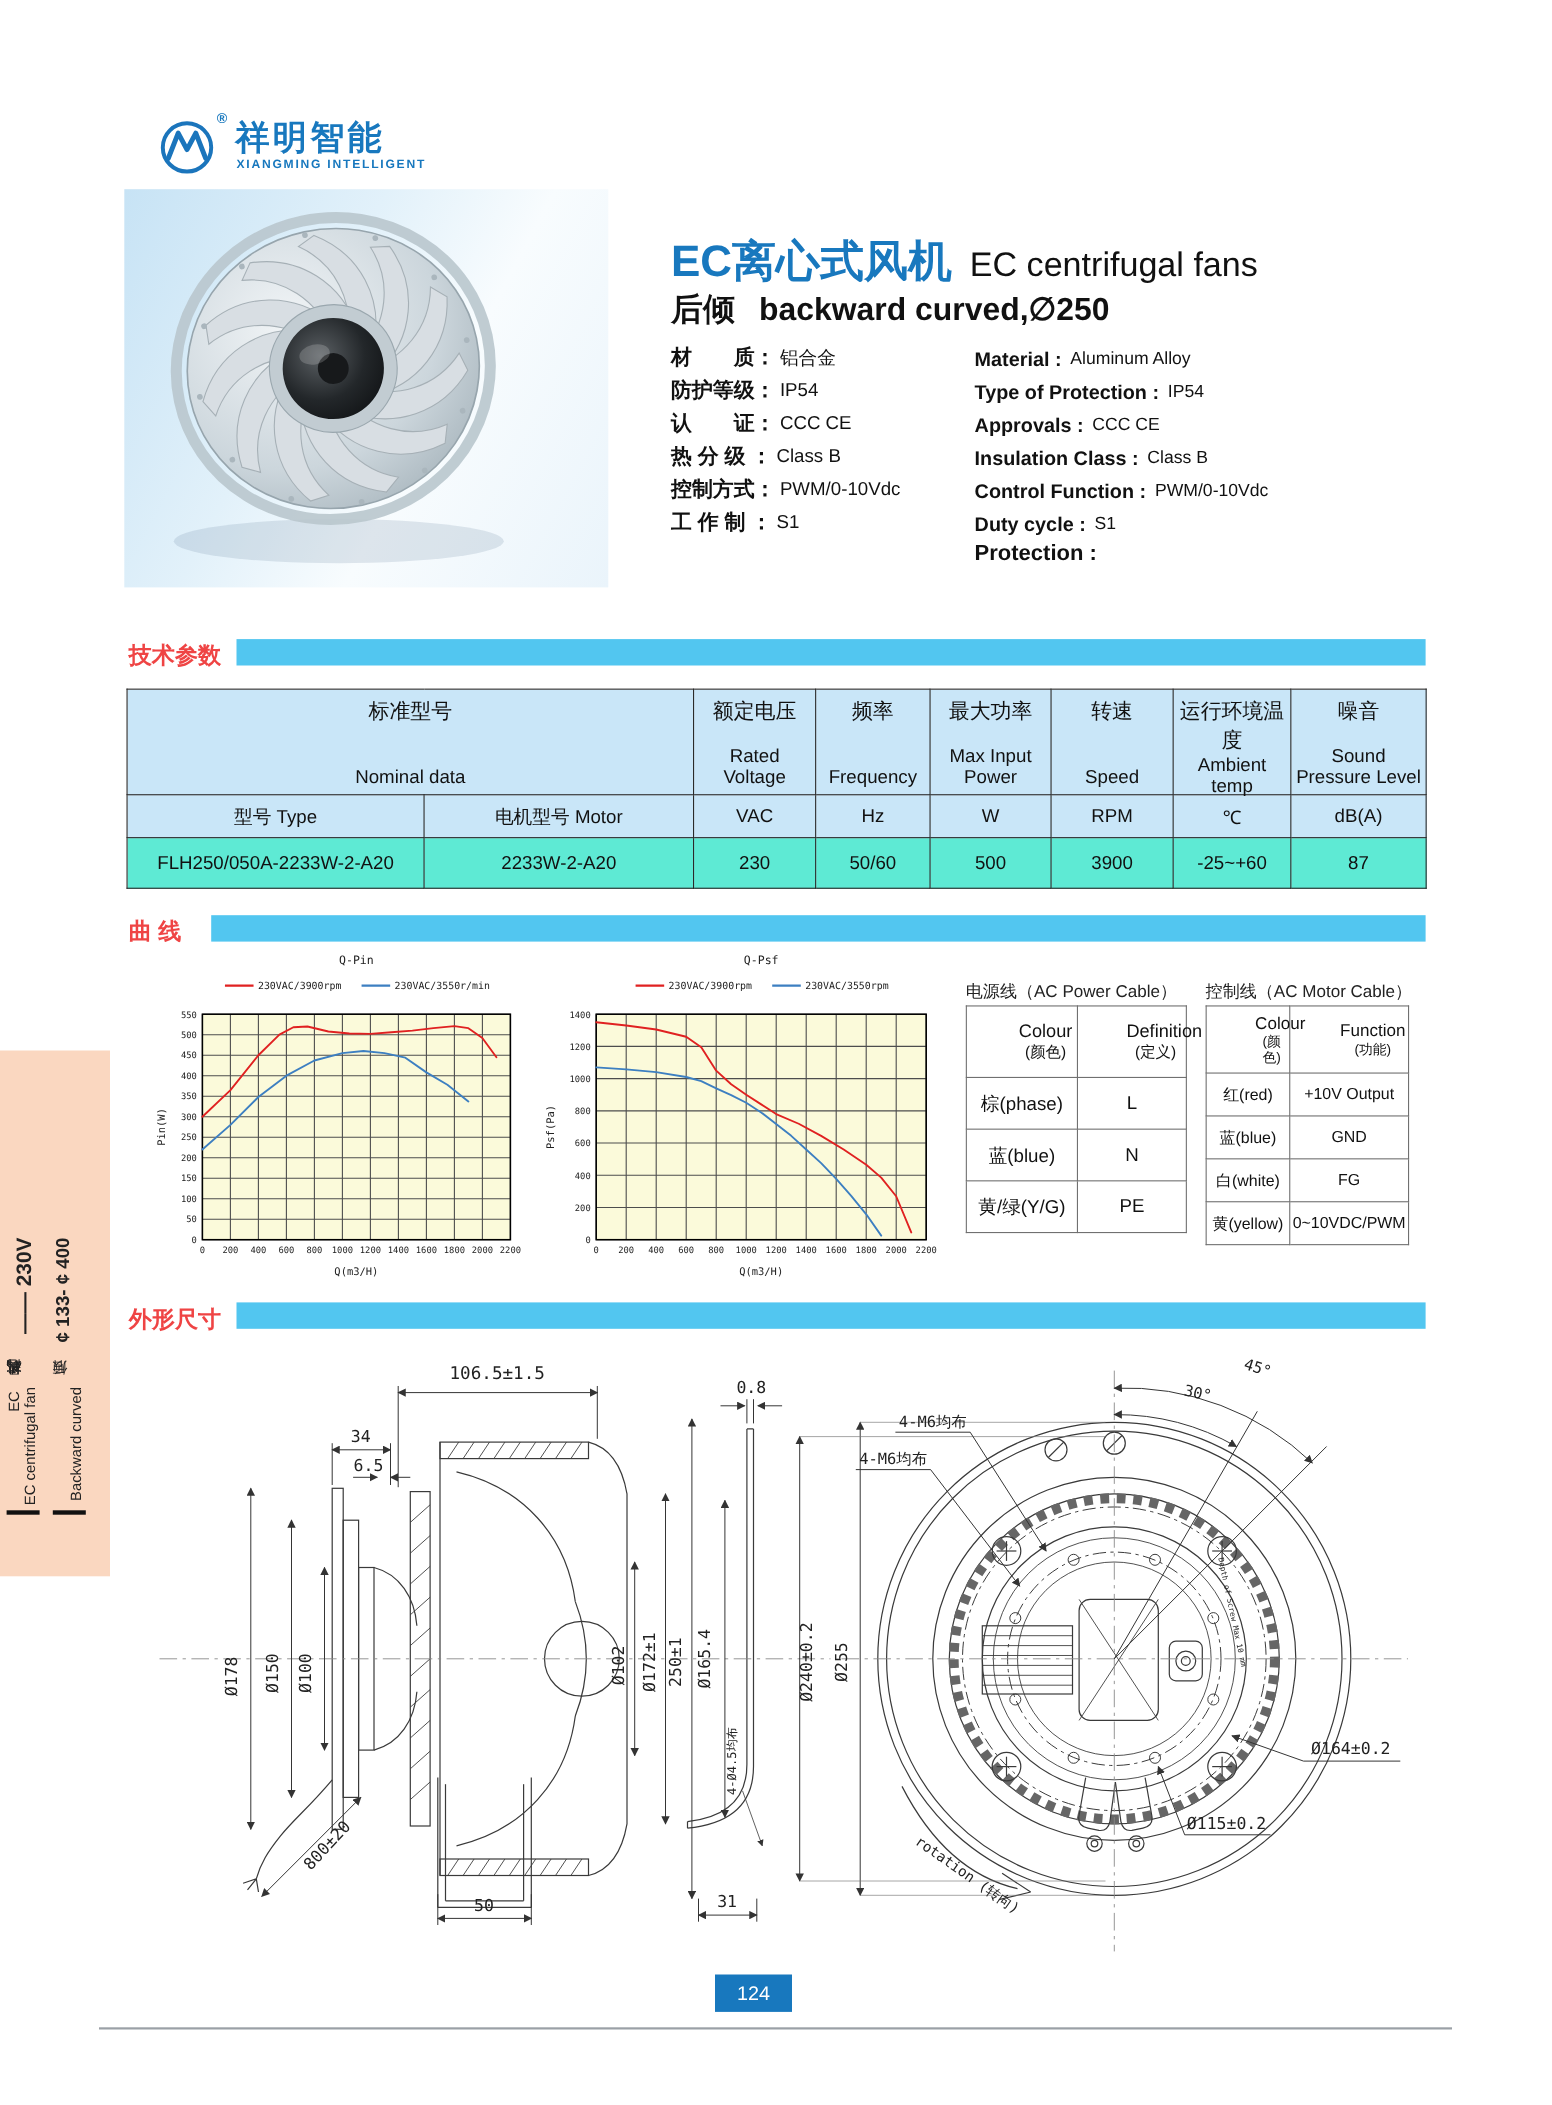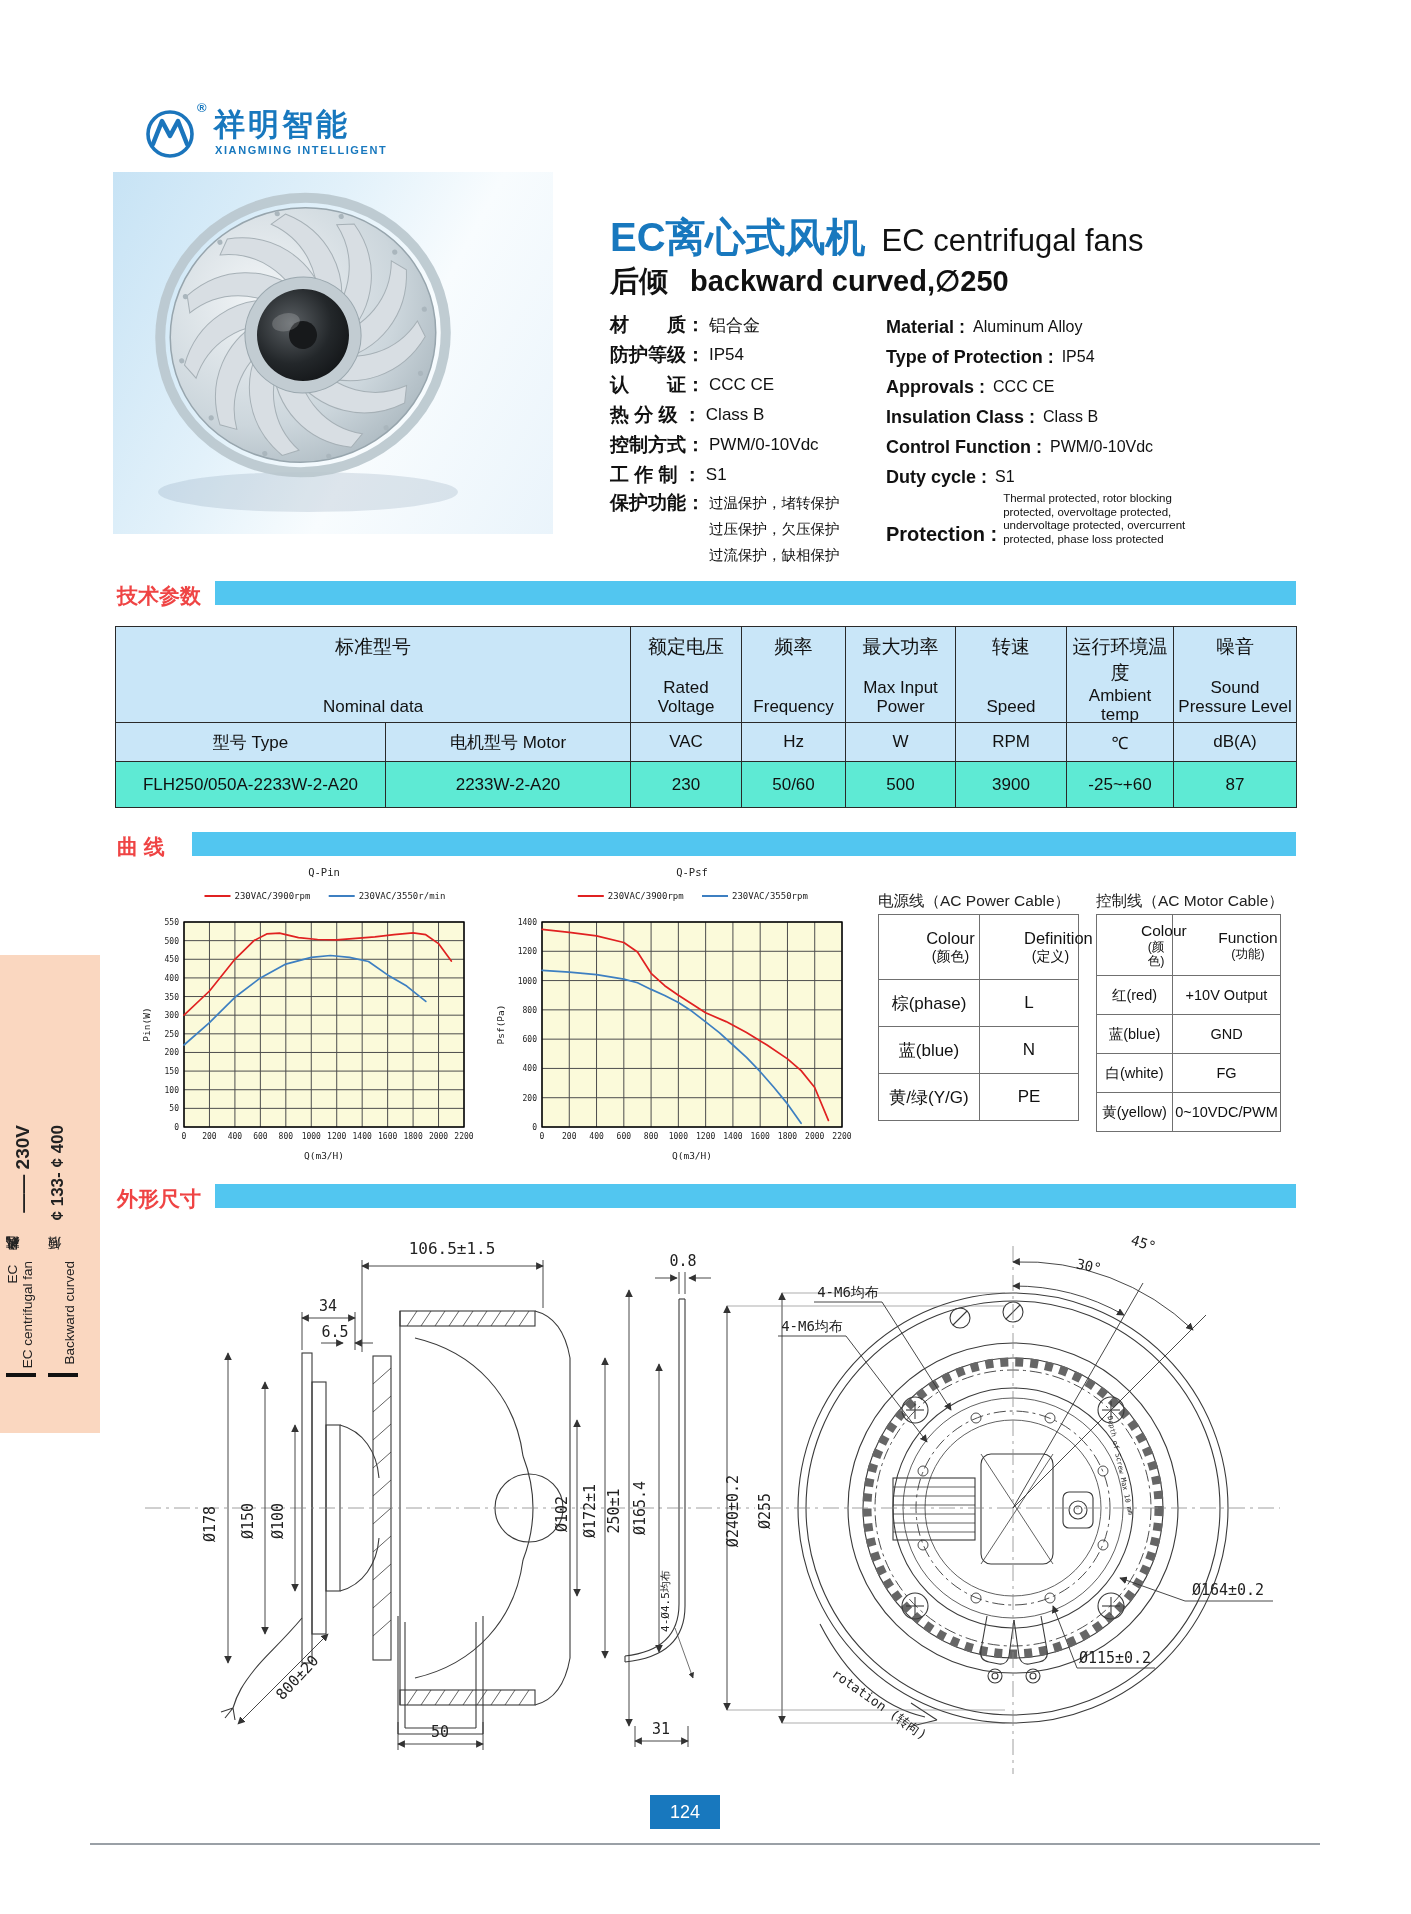--- a/index.html
+++ b/index.html
@@ -168,28 +168,20 @@
         <span class="spec-val">Class B</span>
       </div>
     <div class="spec-row">
         <span class="spec-label">控制方式：</span>
         <span class="spec-val">PWM/0-10Vdc</span>
       </div>
     <div class="spec-row">
         <span class="spec-label">工 作 制 ：</span>
         <span class="spec-val">S1</span>
       </div>
-    <div class="prot-row">
-      <span class="spec-label">保护功能：</span>
-      <div class="prot-lines">
-        <div>过温保护，堵转保护</div>
-        <div>过压保护，欠压保护</div>
-        <div>过流保护，缺相保护</div>
-      </div>
-    </div>
   </div>
 
   <div class="abs spec-en">
     <div class="spec-row-en">
         <span class="spec-label-en">Material :</span>
         <span class="spec-val-en">Aluminum Alloy</span>
       </div>
     <div class="spec-row-en">
         <span class="spec-label-en">Type of Protection :</span>
         <span class="spec-val-en">IP54</span>
@@ -205,21 +197,20 @@
     <div class="spec-row-en">
         <span class="spec-label-en">Control Function :</span>
         <span class="spec-val-en">PWM/0-10Vdc</span>
       </div>
     <div class="spec-row-en">
         <span class="spec-label-en">Duty cycle :</span>
         <span class="spec-val-en">S1</span>
       </div>
     <div class="prot-row-en">
       <span class="spec-label-en" style="font-size:20px;">Protection :</span>
-      <div class="prot-val-en">Thermal protected, rotor blocking protected, overvoltage protected, undervoltage protected, overcurrent protected, phase loss protected</div>
     </div>
   </div>
 
   <div class="abs sec-title" style="left:117px;top:582px;">技术参数</div>
   <div class="abs sec-bar" style="left:215px;top:581px;width:1081px;"></div>
 
   <table class="abs spec-table" style="left:115px;top:626px;">
     <colgroup>
         <col style="width:270px">
         <col style="width:245px">

